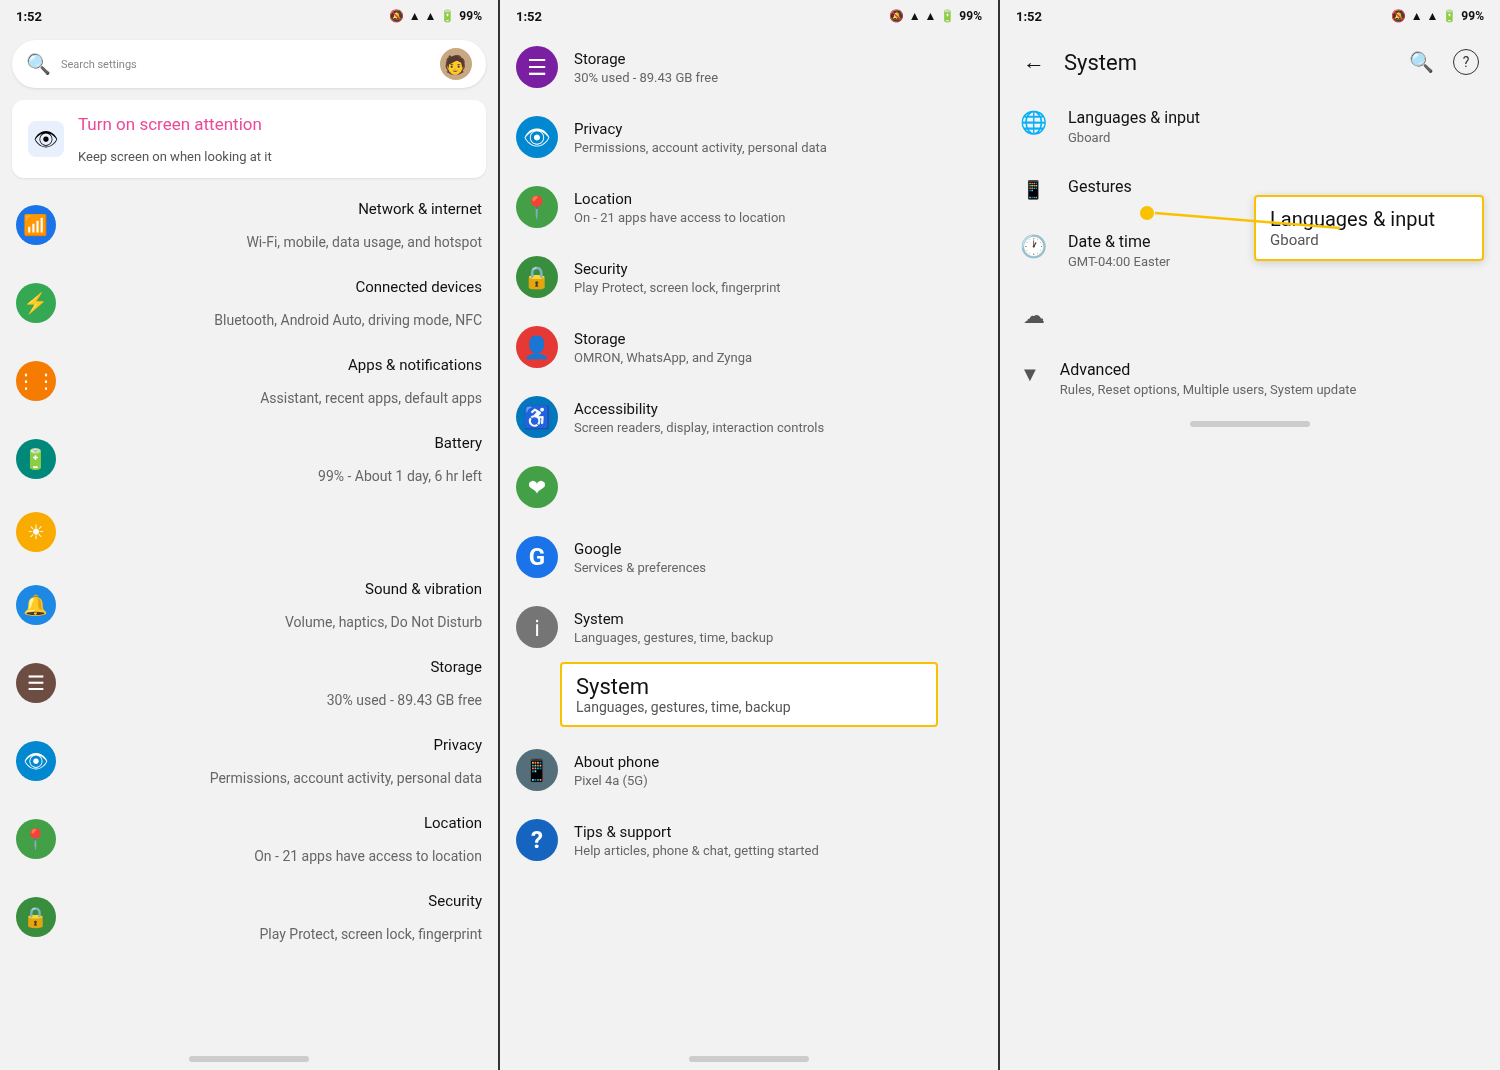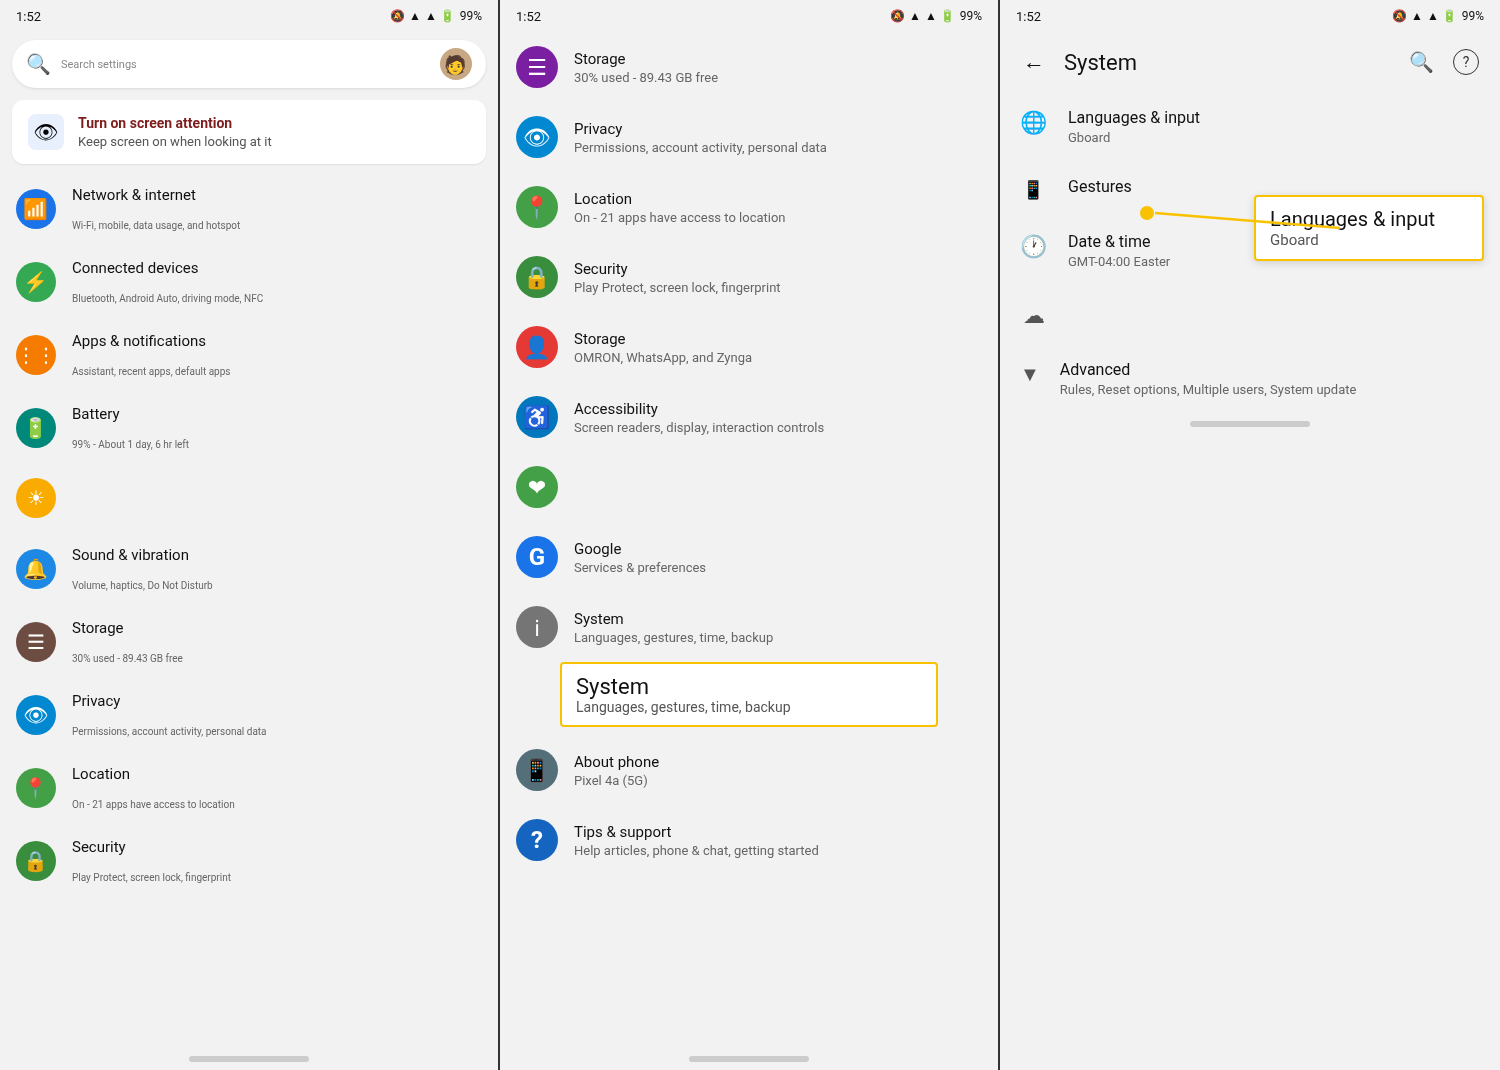--- a/index.html
+++ b/index.html
@@ -20,21 +20,21 @@
       border-right: 2px solid #333;
       overflow: hidden;
     }
     .status-bar {
       display: flex;
       justify-content: space-between;
       align-items: center;
       padding: 6px 16px;
       background: #f2f2f2;
       font-size: 13px;
-      font-weight: 400;
+      font-weight: 700;
       color: #111;
       height: 32px;
     }
     .status-icons {
       display: flex;
       align-items: center;
       gap: 4px;
       font-size: 12px;
     }
 
@@ -99,28 +99,28 @@
     .setting-icon {
       width: 40px;
       height: 40px;
       border-radius: 50%;
       display: flex;
       align-items: center;
       justify-content: center;
       font-size: 20px;
       flex-shrink: 0;
     }
-    .setting-text { flex: 1; }
+    .setting-text { flex: 1; text-align: right; }
     .setting-title {
       font-size: 15px;
       color: #111;
       font-weight: 400;
     }
     .setting-sub {
-      font-size: 10px;
+      font-size: 14px;
       color: #666;
       margin-top: 16px;
     }
     .icon-wifi { background: #1a73e8; color: white; }
     .icon-devices { background: #34a853; color: white; }
     .icon-apps { background: #f57c00; color: white; }
     .icon-battery { background: #00897b; color: white; }
     .icon-display { background: #f9ab00; color: white; }
     .icon-sound { background: #1e88e5; color: white; }
     .icon-storage { background: #6d4c41; color: white; }
@@ -276,22 +276,22 @@
 
   <div class="panel1-search">
     <span class="search-icon-blue">🔍</span>
     <span class="search-input-text">Search settings</span>
     <div class="avatar">🧑</div>
   </div>
 
   <div class="screen-attention-card">
     <div class="attention-icon">👁</div>
     <div>
-      <div style="font-size:14px;font-weight:700;color:#7f1d1d;">Turn on screen attention</div>
-      <div style="font-size:13px;color:#555;margin-top:3px;">Keep screen on when looking at it</div>
+      <div style="font-size:17px;font-weight:400;color:#ec4899;">Turn on screen attention</div>
+      <div style="font-size:13px;color:#555;margin-top:15px;">Keep screen on when looking at it</div>
     </div>
   </div>
 
   <div style="flex:1;overflow-y:auto;">
     <div class="setting-item">
       <div class="setting-icon icon-wifi">📶</div>
       <div class="setting-text">
         <div class="setting-title">Network &amp; internet</div>
         <div class="setting-sub">Wi-Fi, mobile, data usage, and hotspot</div>
       </div>

